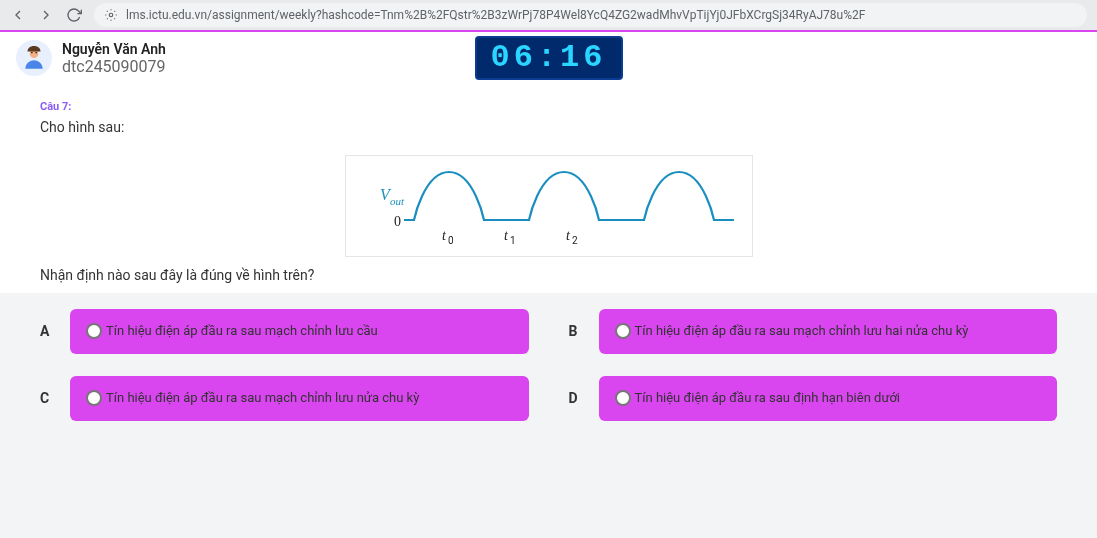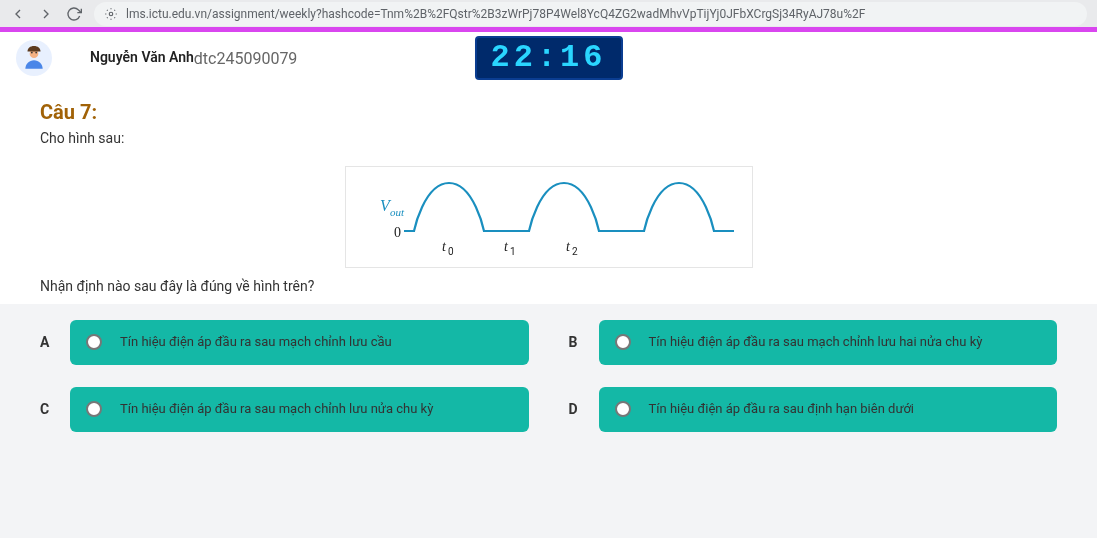--- a/index.html
+++ b/index.html
@@ -1,36 +1,36 @@
 <!DOCTYPE html>
 <html><head>
 <meta charset="utf-8">
 <style>
   * { box-sizing: border-box; margin: 0; padding: 0; }
   body { font-family: -apple-system, BlinkMacSystemFont, "Segoe UI", Roboto, Arial, sans-serif; background:#f3f4f6; width:1097px; height:538px; overflow:hidden; }
-  .browser-bar { display:flex; align-items:center; gap:12px; padding:4px 10px; background:#e9eaec; border-bottom:5px solid #d946ef; height:32px; }
+  .browser-bar { display:flex; align-items:center; gap:12px; padding:4px 10px; background:#e9eaec; border-bottom:2px solid #d946ef; height:32px; }
   .nav-icon { width:16px; height:16px; color:#5f6368; display:flex; align-items:center; justify-content:center; cursor:pointer; }
   .url-box { flex:1; background:#f1f3f4; border-radius:16px; height:24px; display:flex; align-items:center; padding:0 10px; gap:8px; color:#5f6368; font-size:12px; overflow:hidden; white-space:nowrap; }
   .url-icon { width:14px; height:14px; flex:none; }
   .header-row { display:flex; align-items:center; padding:8px 16px; background:#fff; position:relative; }
   .avatar { width:36px; height:36px; border-radius:50%; background:#e8f0fe; display:flex; align-items:center; justify-content:center; font-size:20px; margin-right:10px; flex:none; }
-  .user-block { display:flex; flex-direction:row;margin-left:28px; }
+  .user-block { display:flex; flex-direction:column; }
   .user-name { font-size:14px; font-weight:600; color:#222; }
   .user-id { font-size:16px; color:#666; }
   .timer-box { position:absolute; left:50%; transform:translateX(-50%); background:#002a6b; color:#2ad6ff; font-family:"DS-Digital","Courier New",monospace; font-size:32px; letter-spacing:4px; font-weight:bold; padding:2px 14px; border-radius:4px; border:2px solid #0a3d91; line-height:1.1; }
   .content { padding:16px 40px 10px 40px; background:#fff; }
-  .q-title { font-size:20px; font-weight:700; color:#a16207; margin-bottom:6px; }
+  .q-title { font-size:11px; font-weight:700; color:#8b5cf6; margin-bottom:6px; }
   .q-sub { font-size:14px; color:#333; margin-bottom:20px; }
   .figure-wrap { display:flex; justify-content:center; margin:4px 0 10px 0; }
   .figure-box { background:#fff; border:1px solid #e5e5e5; padding:4px 8px 2px 8px; }
   .q-text2 { font-size:14px; color:#333; margin-top:6px; }
   .options-area { background:#f3f4f6; padding:16px 40px; display:grid; grid-template-columns:1fr 1fr; column-gap:40px; row-gap:22px; }
   .opt { display:flex; align-items:center; gap:16px; }
   .opt-letter { font-size:14px; font-weight:700; color:#333; width:14px; flex:none; }
-  .opt-body { flex:1; background:#14b8a6; border-radius:6px; padding:14px 16px; display:flex; align-items:center; gap:18px; cursor:pointer; }
+  .opt-body { flex:1; background:#d946ef; border-radius:6px; padding:14px 16px; display:flex; align-items:center; gap:4px; cursor:pointer; }
   .radio { width:16px; height:16px; border:2px solid #777; border-radius:50%; flex:none; background:#fff; }
   .opt-text { font-size:13px; color:#333; line-height:1.3; }
 </style>
 </head>
 <body>
 
 <div class="browser-bar">
   <div class="nav-icon">
     <svg viewBox="0 0 24 24" width="16" height="16" fill="none" stroke="currentColor" stroke-width="2">
         <polyline points="15 18 9 12 15 6"></polyline>
@@ -63,21 +63,21 @@
         <path d="M4 22c0-4.4 3.6-8 8-8s8 3.6 8 8" fill="#4a86e8"></path>
         <circle cx="10" cy="7" r="0.8" fill="#333"></circle>
         <circle cx="14" cy="7" r="0.8" fill="#333"></circle>
         <path d="M6 6c0-3 2.5-5 6-5s6 2 6 5" fill="#5b3a1e"></path>
       </svg>
   </div>
   <div class="user-block">
     <span class="user-name">Nguyễn Văn Anh</span>
     <span class="user-id">dtc245090079</span>
   </div>
-  <div class="timer-box">22:16</div>
+  <div class="timer-box">06:16</div>
 </div>
 
 <div class="content">
   <div class="q-title">Câu 7:</div>
   <div class="q-sub">Cho hình sau:</div>
 
   <div class="figure-wrap">
     <div class="figure-box">
       <svg width="390" height="90" viewBox="0 0 390 90">
 

